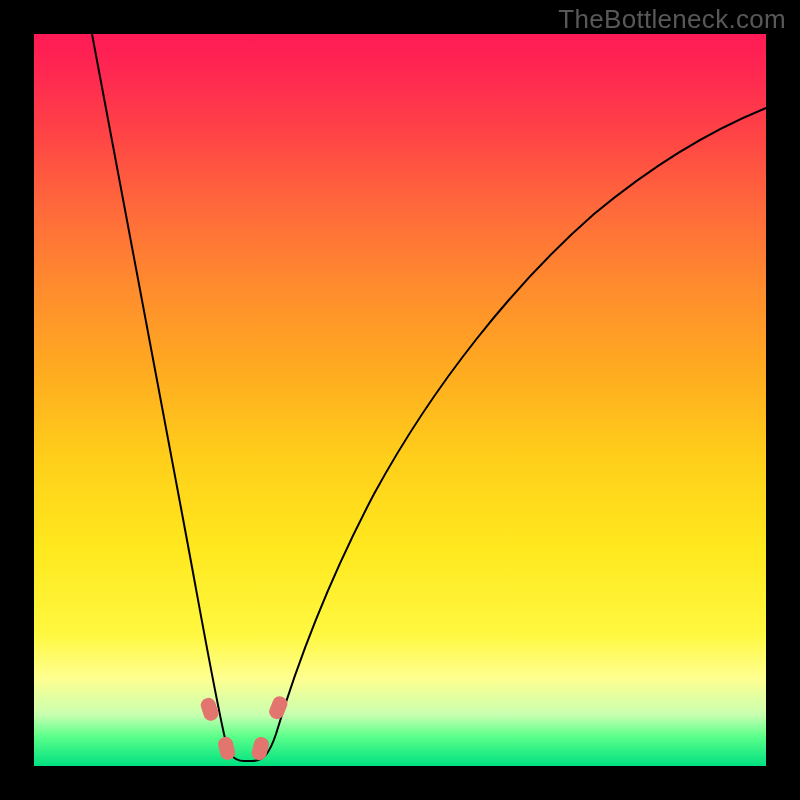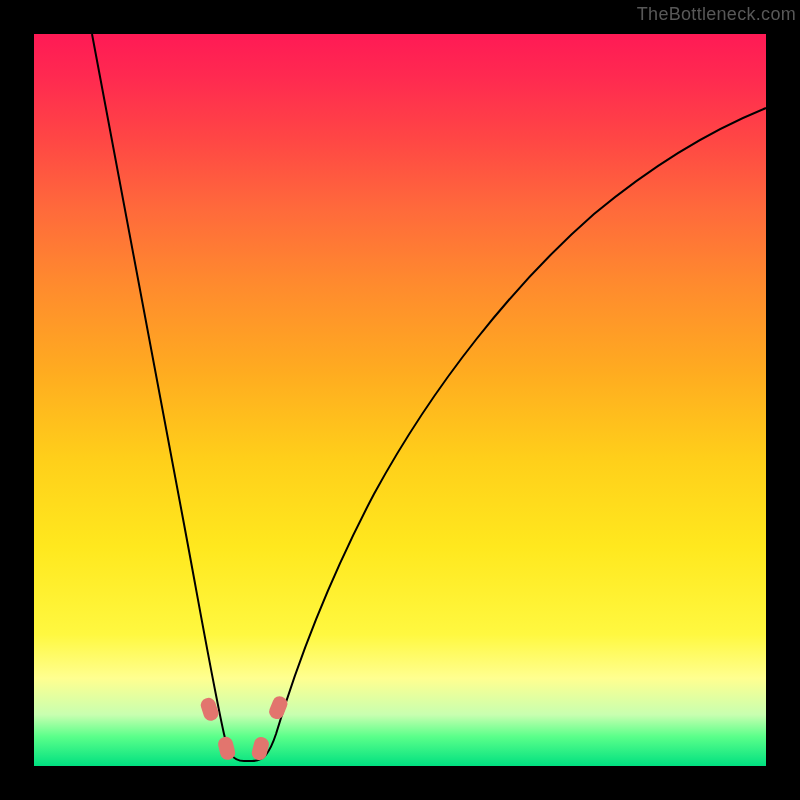--- a/index.html
+++ b/index.html
@@ -7,22 +7,22 @@
       width: 800px;
       height: 800px;
       background: #000;
       font-family: Arial, sans-serif;
       position: relative;
       overflow: hidden;
     }
     .watermark {
       position: absolute;
       top: 4px;
-      right: 4px;
-      font-size: 18px;
+      right: 14px;
+      font-size: 26px;
       font-weight: 500;
       color: #585858;
       letter-spacing: 0.3px;
       z-index: 10;
       margin-left: 6px;
     }
     .plot-area {
       position: absolute;
       left: 34px;
       top: 34px;

